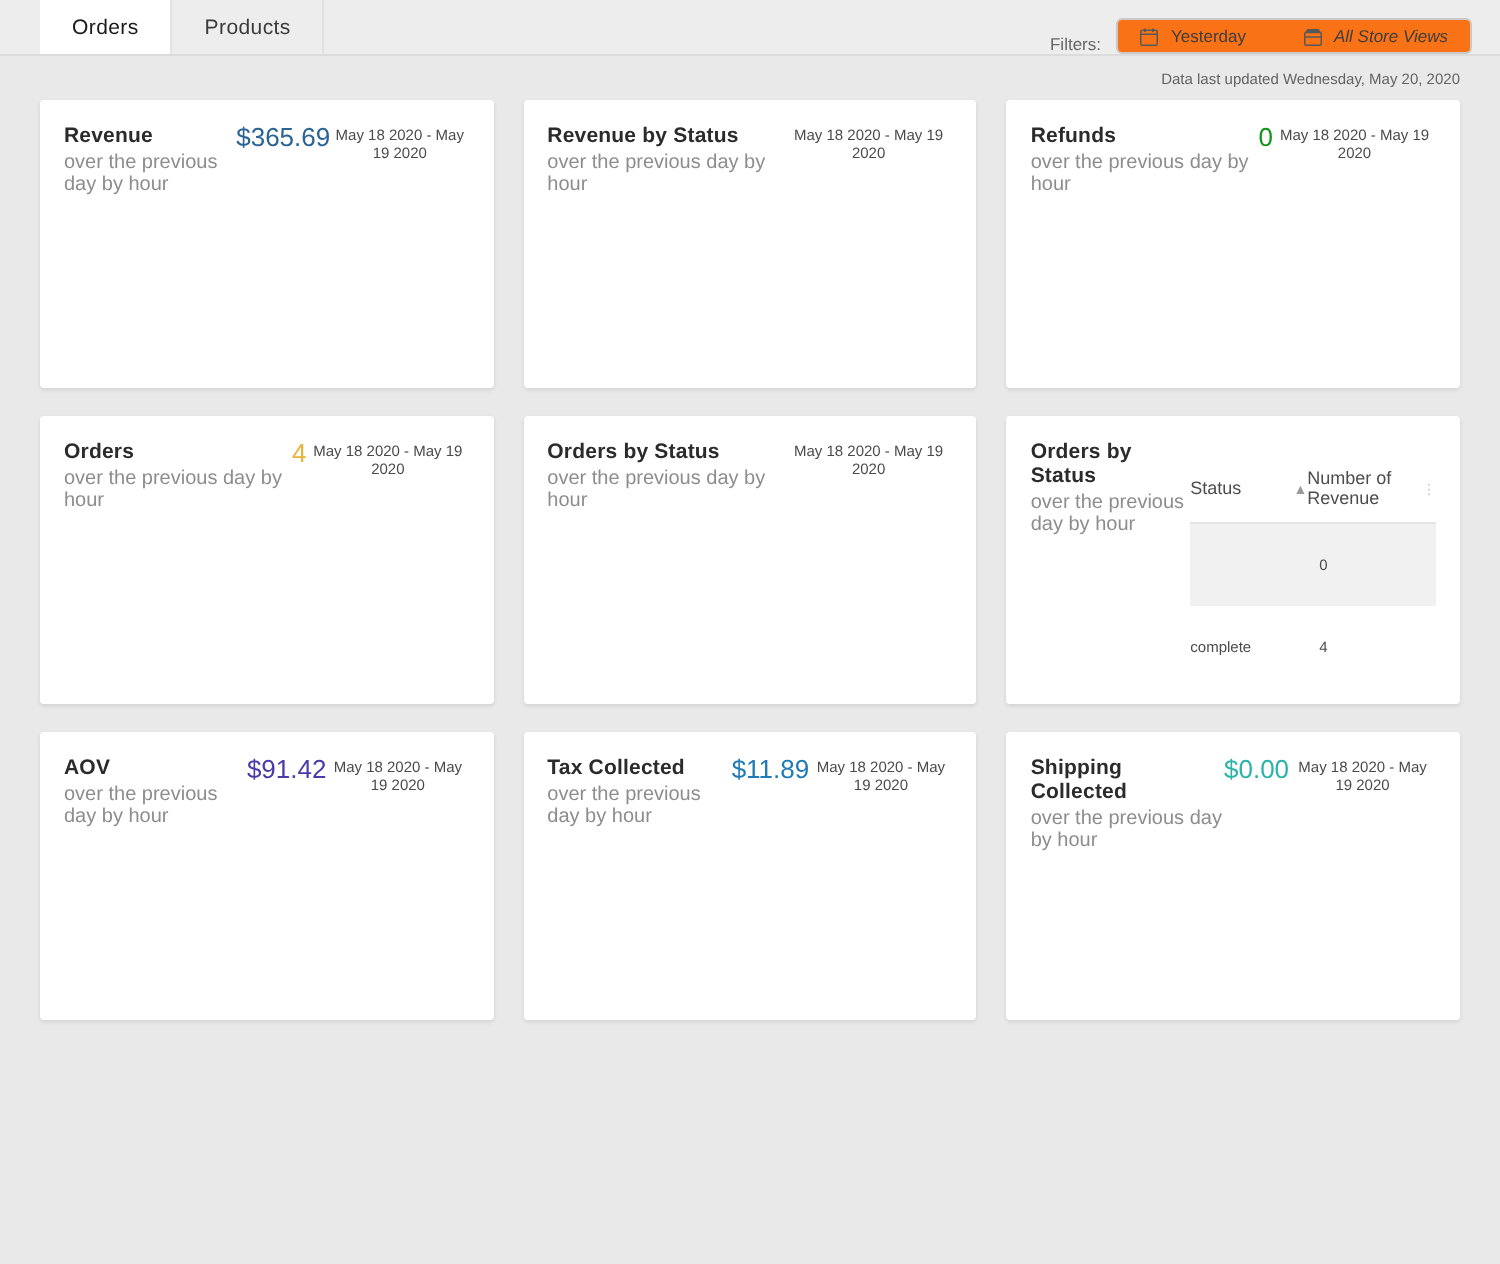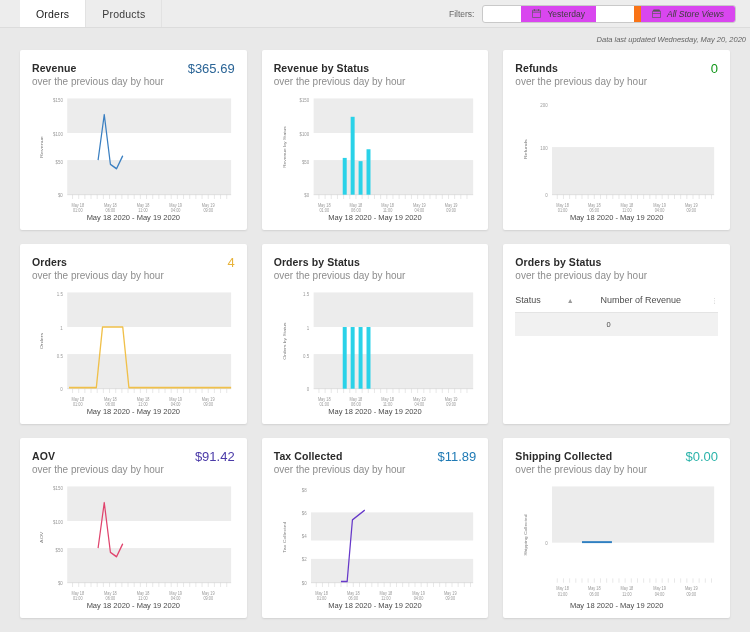--- a/index.html
+++ b/index.html
@@ -26,71 +26,69 @@
     font-size: 10.5px;
     color: #3b3b3b;
     letter-spacing: .2px;
     cursor: pointer;
     border-right: 1px solid #e2e2e2;
   }
   .tab.active { background: #ffffff; color: #1a1a1a; }
 
   .filters {
     margin-left: auto;
-    display: flex; align-items: center;
+    display: flex; align-items: flex-end;
     padding-right: 14px;
     gap: 0px;
   }
   .filters-label {
     font-size: 8.5px; color: #666; margin-right: 8px;
   }
   .filter-group {
     display: flex;
     border: 1px solid #c9c9c9;
     border-radius: 3px;
     overflow: hidden;
     background: #fff;
   }
   .filter-btn {
     display: flex; align-items: center; gap: 6px;
     padding: 3px 11px;
     font-size: 8.5px; color: #3d3d3d;
-    background: #d946ef;
+    background: #f97316;
     cursor: pointer;
-    margin-left: 38px;
   }
   .filter-btn + .filter-btn { border-left: 7px solid #f97316; font-style: italic; }
   .ficon { width: 9px; height: 9px; flex: 0 0 9px; display: block; }
 
   
   .updated-bar {
     height: 22px;
     display: flex; align-items: center; justify-content: flex-end;
-    padding-right: 4px;
+    padding-right: 20px;
     background: #e9e9e9;
-    font-style: italic;
   }
   .updated-text { font-size: 7.5px; color: #636363; }
 
   
   .grid {
     padding: 0 20px;
     display: grid;
     grid-template-columns: repeat(3, 1fr);
     column-gap: 15px;
     row-gap: 14px;
   }
   .card {
     background: #fff;
     border-radius: 2px;
     box-shadow: 0 1px 2px rgba(0,0,0,.10);
     padding: 12px 12px 8px 12px;
-    height: 180px;
+    height: 144px;
     display: flex;
-    flex-direction: column;
+    flex-direction: row;
   }
   .card-head {
     display: flex; align-items: flex-start; justify-content: space-between;
   }
   .card-title {
     font-size: 10.5px; font-weight: bold; color: #2b2b2b; letter-spacing: .1px;
   }
   .card-sub {
     font-size: 10px; color: #8d8d8d; margin-top: 2px;
   }
@@ -509,20 +507,25 @@
           </th>
           <th class="col-end">
             <span class="sort-dots">⋮</span>
           </th>
         </tr>
       </thead>
       <tbody>
         <tr class="alt">
           <td></td>
           <td class="num">0</td>
+          <td></td>
+        </tr>
+        <tr>
+          <td>complete</td>
+          <td class="num">4</td>
           <td></td>
         </tr>
       </tbody>
     </table>
   </div>
 
   <div class="card">
     <div class="card-head">
       <div>
         <div class="card-title">AOV</div>

